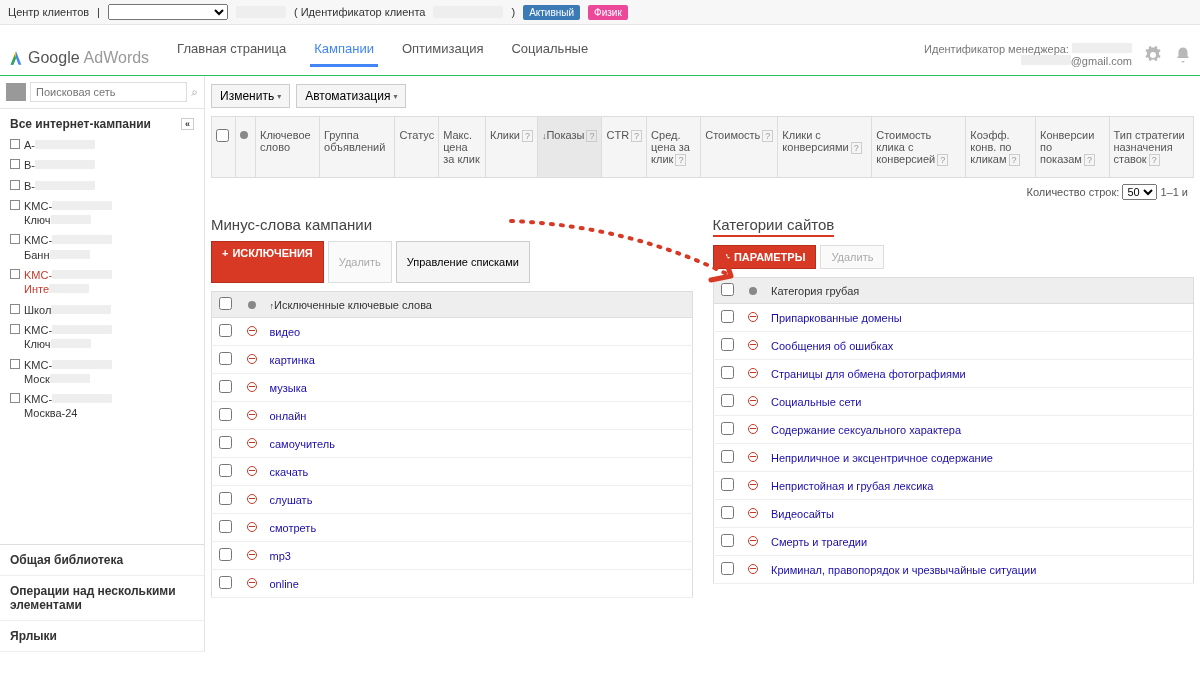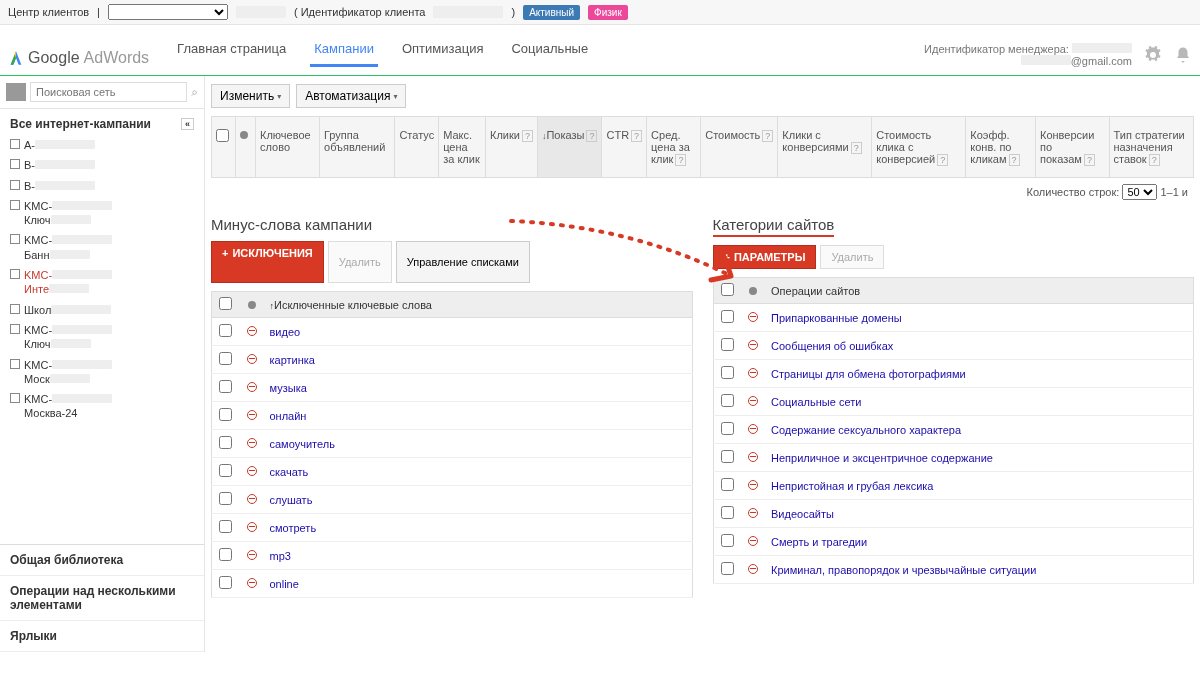--- a/index.html
+++ b/index.html
@@ -248,21 +248,21 @@
         <h3 class="section-title underlined">Категории сайтов</h3>
         <div class="btn-row">
           <button class="btn-red">ПАРАМЕТРЫ</button>
           <button class="btn-dis">Удалить</button>
         </div>
         <table class="list-table">
           <thead>
               <tr>
             <th><input type="checkbox" style=""></th>
             <th><span class="status-dot"></span></th>
-            <th>Операции сайтов</th>
+            <th>Категория грубая</th>
           </tr>
             </thead>
           <tbody id="cat-body">
               <tr>
                 <td><input type="checkbox" style=""></td>
                 <td><span class="remove-dot"></span></td>
                 <td>Припаркованные домены</td>
               </tr>
               <tr>
                 <td><input type="checkbox" style=""></td>

